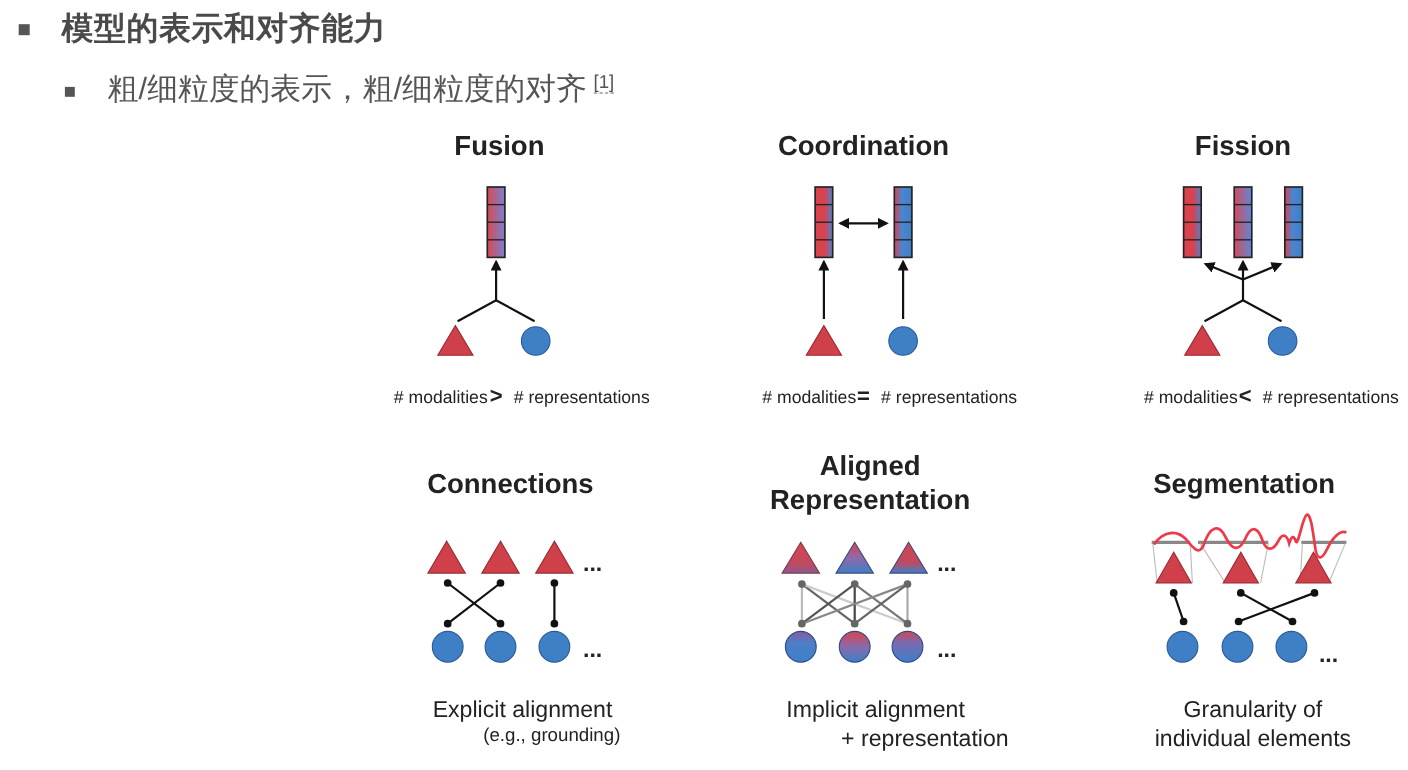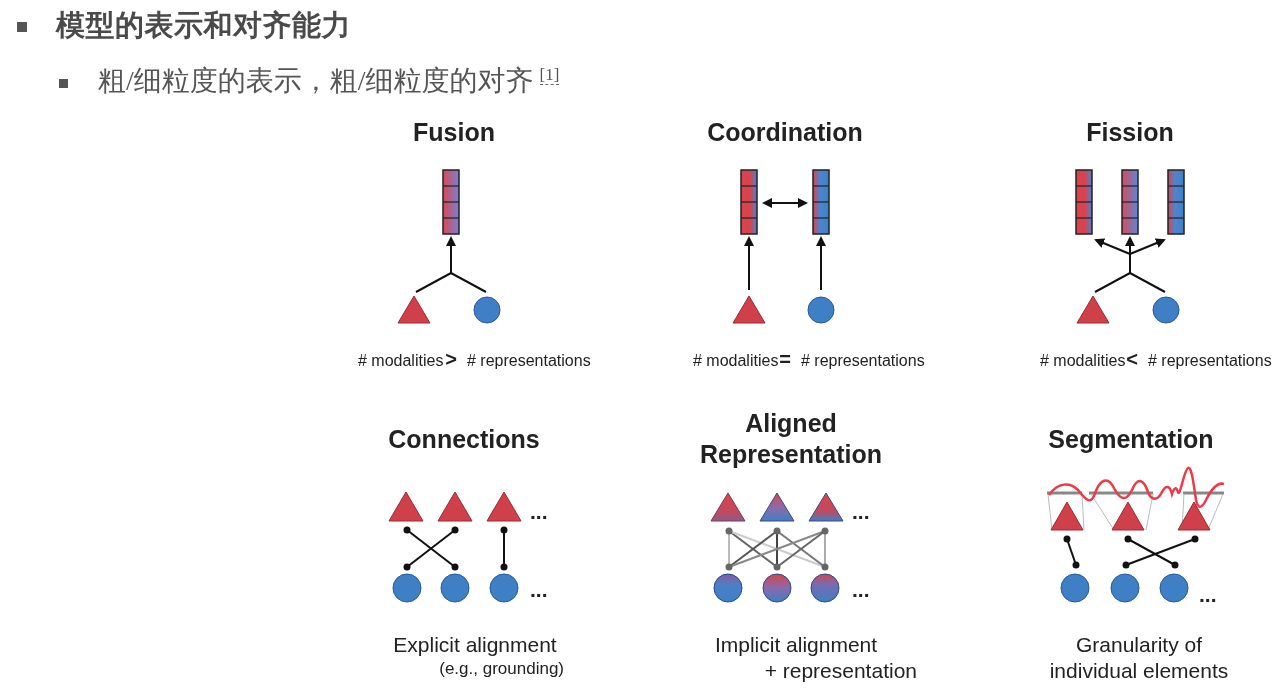--- a/index.html
+++ b/index.html
@@ -1,20 +1,20 @@
 <!DOCTYPE html>
 <html><head>
 <meta charset="utf-8">
 <style>
   html, body { margin:0; padding:0; background:#ffffff; }
   body { width:1280px; height:700px; position:relative; overflow:hidden;
          font-family:"Liberation Sans","DejaVu Sans",sans-serif; }
   .bullet { position:absolute; background:#555555; }
   .h1 { position:absolute; left:56px; top:6px; font-size:29px; font-weight:bold; color:#4a4a4a; font-family:Liberation Mono, monospace; letter-spacing:0.5px;}
-  .h2 { position:absolute; left:98px; top:62px; font-size:28px; color:#555555; font-family:Liberation Serif, serif; }
+  .h2 { position:absolute; left:98px; top:62px; font-size:28px; color:#555555; font-family:Liberation Sans, sans-serif; }
   .cite { font-size:17px; vertical-align:super; border-bottom:1px dashed #666; margin-left:6px; line-height:1; color:#555;}
   svg#diagram { position:absolute; left:0; top:0; }
   .title { font-family:"Liberation Sans",sans-serif; font-weight:bold; font-size:25px; fill:#222; }
   .cap { font-family:"Liberation Sans",sans-serif; font-size:16px; fill:#222; }
   .cap2 { font-family:"Liberation Sans",sans-serif; font-size:21px; fill:#222; }
   .cap3 { font-family:"Liberation Sans",sans-serif; font-size:17px; fill:#222; }
   .op { font-family:"Liberation Sans",sans-serif; font-weight:bold; font-size:20px; fill:#222; }
 </style>
 </head>
 <body>

